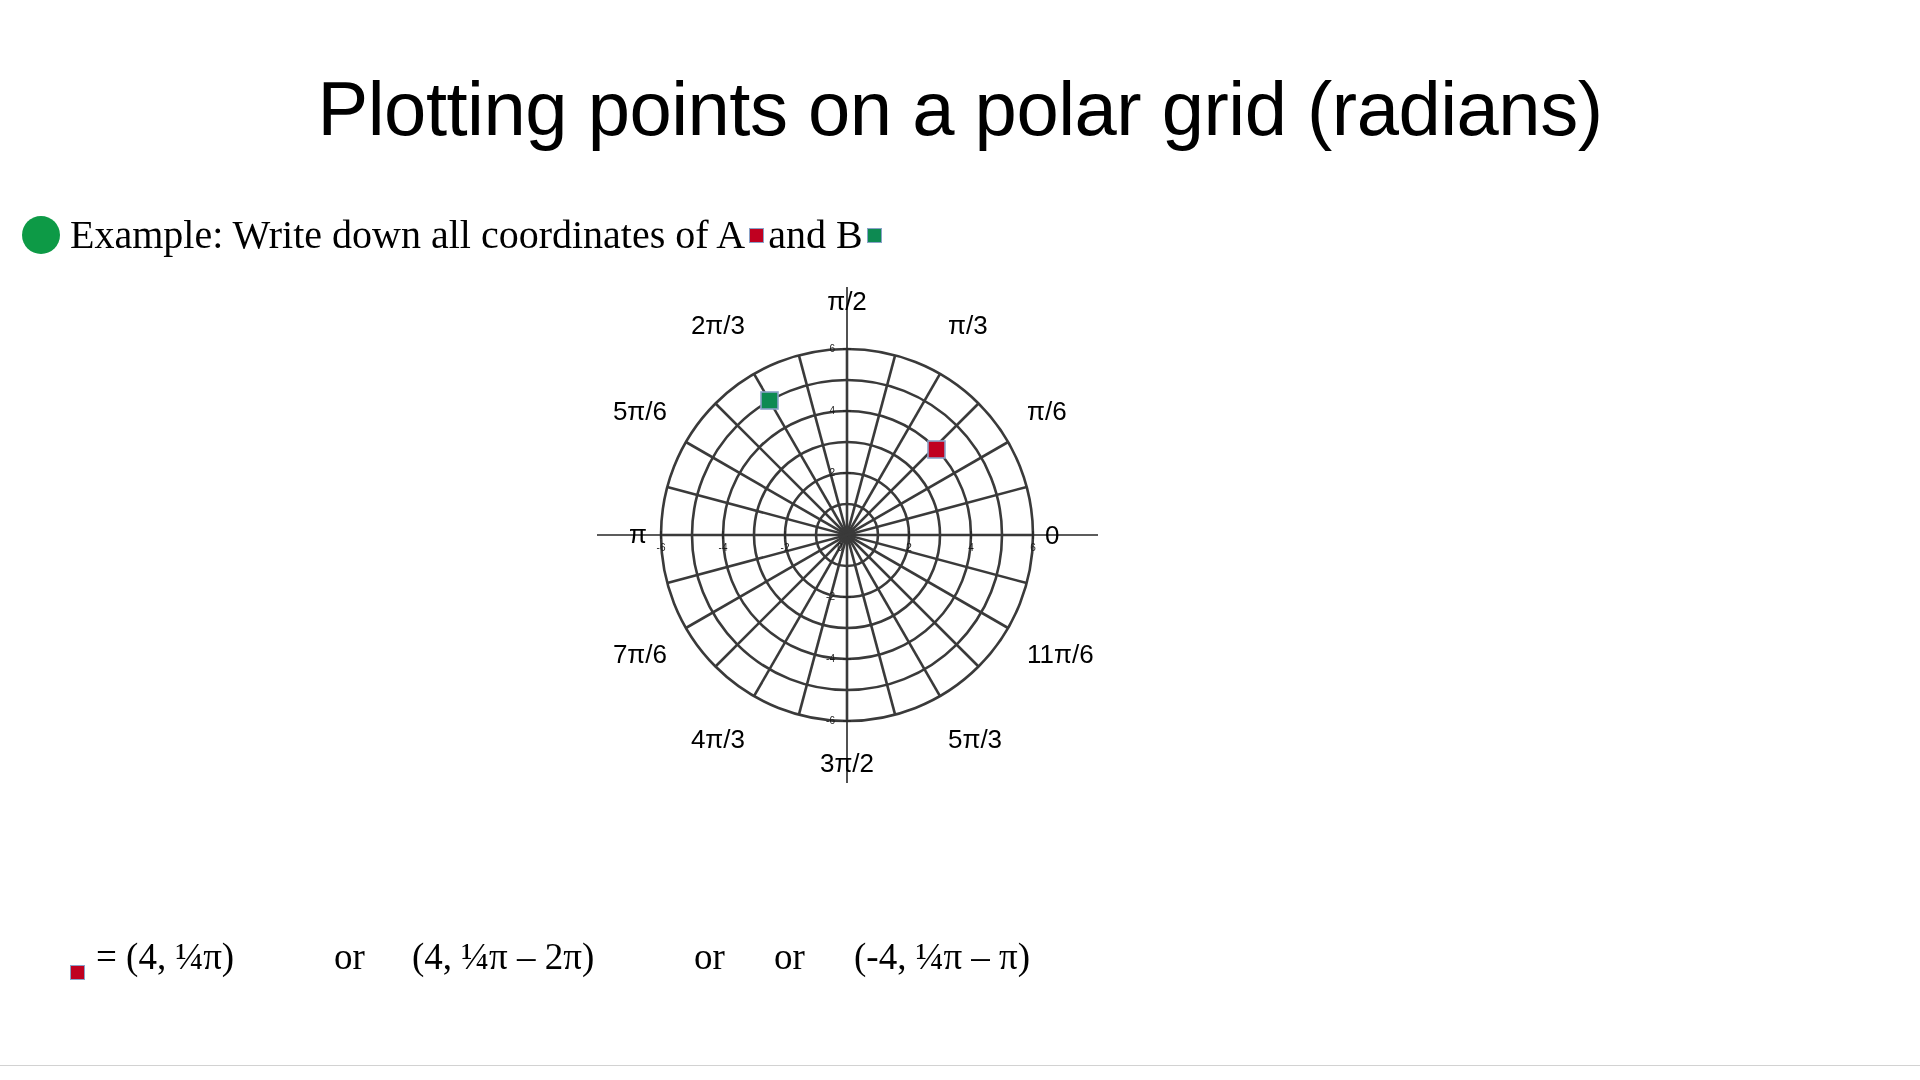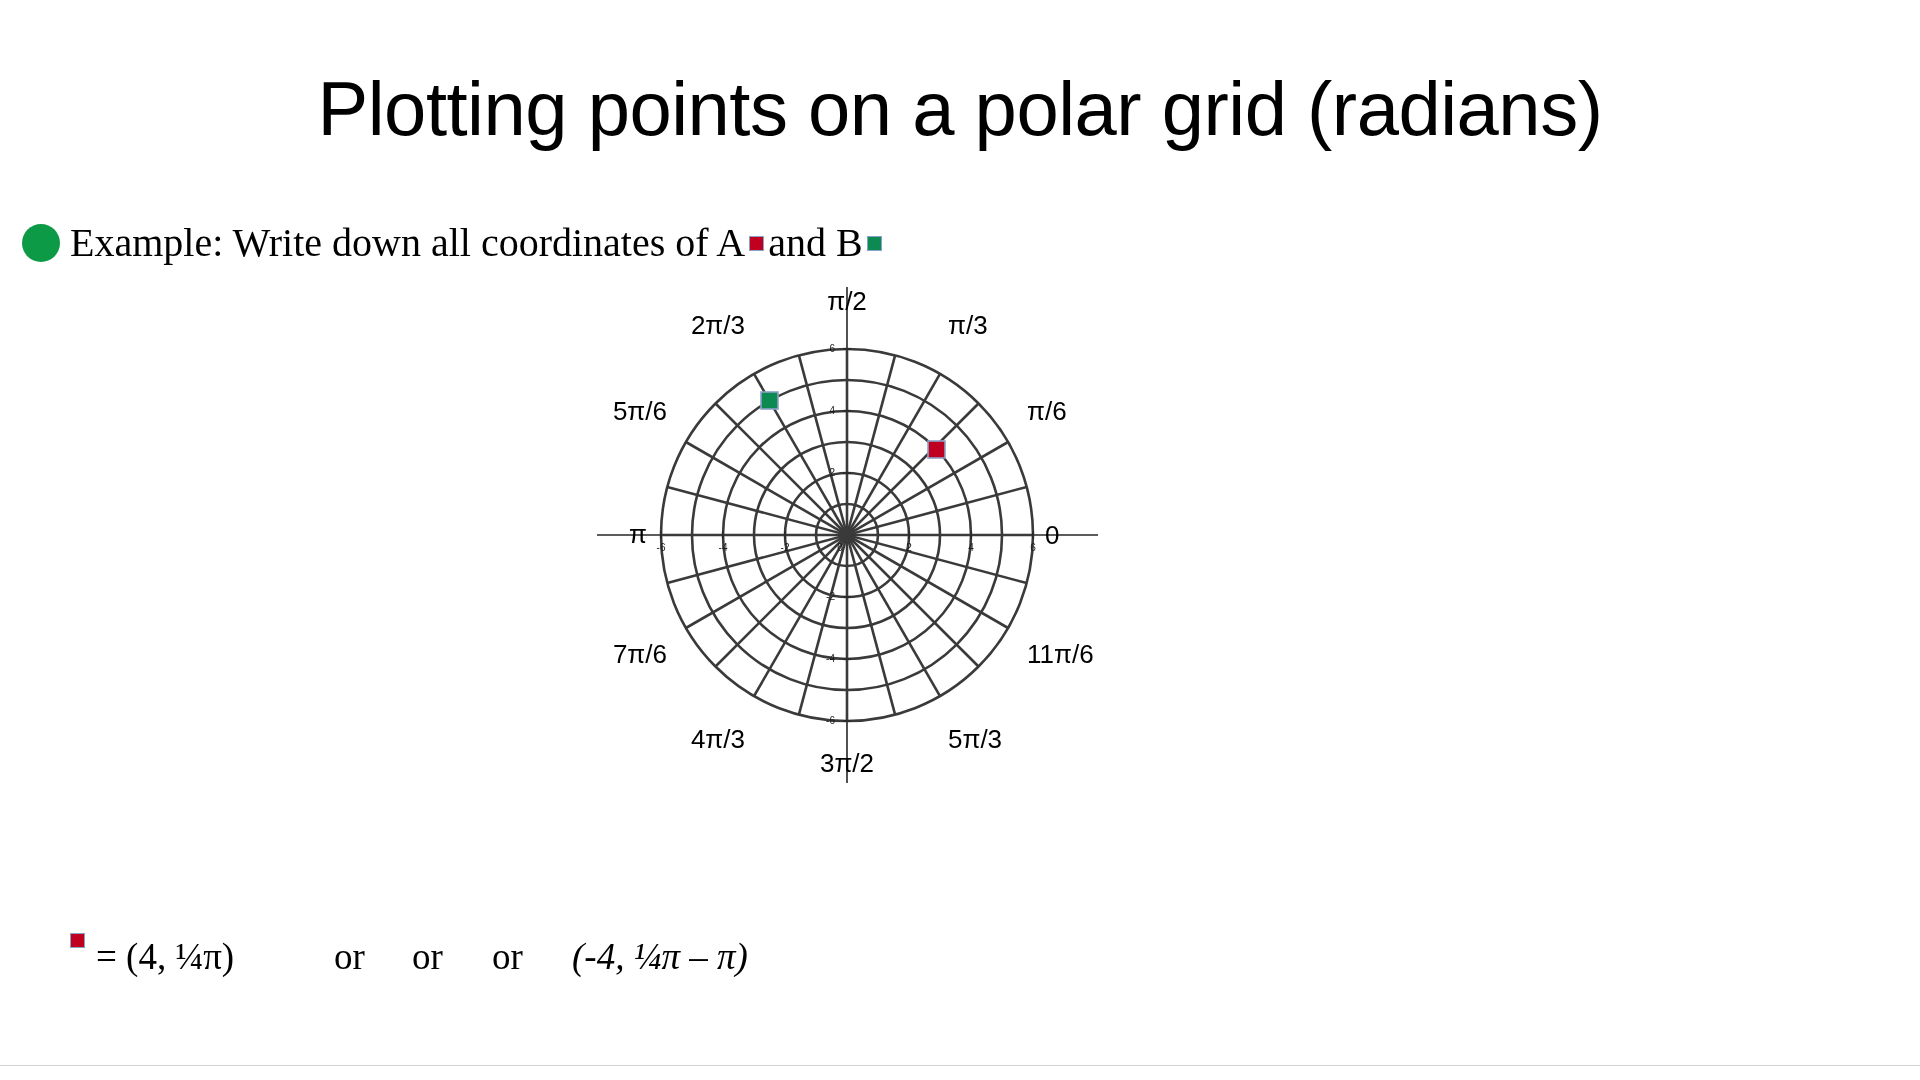--- a/index.html
+++ b/index.html
@@ -29,21 +29,21 @@
     font-weight: 400;
     letter-spacing: -0.5px;
     color: #000000;
     white-space: nowrap;
   }
 
   
   #bullet-line {
     position: absolute;
     left: 22px;
-    top: 220px;
+    top: 212px;
     display: flex;
     align-items: center;
     font-family: "Liberation Serif", serif;
     font-size: 40px;
     line-height: 46px;
     white-space: nowrap;
   }
   #bullet-line .bullet-dot {
     width: 38px;
     height: 38px;
@@ -80,38 +80,38 @@
     position: absolute;
     left: 70px;
     top: 792px;
     font-family: "Liberation Serif", serif;
     font-size: 37px;
     line-height: 47px;
     white-space: pre;
   }
   .ans-row {
     display: flex;
-    align-items: flex-start;
+    align-items: flex-end;
     height: 47px;
   }
   .ans-marker {
     width: 26px;
     flex: 0 0 auto;
     display: flex;
     align-items: center;
     justify-content: flex-start;
   }
   .ans-marker .sq { margin: 0; }
   .c-eq   { width: 238px; flex: 0 0 auto; }
   .c-or1  { width: 78px;  flex: 0 0 auto; }
   .c-alt1 { width: 282px; flex: 0 0 auto; }
   .c-or2  { width: 80px;  flex: 0 0 auto; }
   .c-alt2 { width: 300px; flex: 0 0 auto; }
   .c-or3  { width: 80px;  flex: 0 0 auto; }
-  .c-alt3 { flex: 0 0 auto; font-style: italic; }
+  .c-alt3 { flex: 0 0 auto; }
 
   
   #bottom-rule {
     position: absolute;
     left: 0;
     bottom: 14px;
     width: 1920px;
     height: 1px;
     background: #d2d2d2;
   }
@@ -218,20 +218,21 @@
     <rect x="186" y="107" width="17" height="17" fill="#0d8a52" stroke="#8aa2c8" stroke-width="1.6"></rect>
   </svg>
 </div>
 
 <div id="answers">
 
   <div class="ans-row">
     <span class="ans-marker"><span class="sq red"></span></span>
     <span class="c-eq">= (4, ¼π)</span>
     <span class="c-or1">or</span>
+    <span class="c-alt1">(4, ¼π – 2π)</span>
     <span class="c-or2">or</span>
     <span class="c-or3">or</span>
     <span class="c-alt3">(-4, ¼π – π)</span>
   </div>
 
   
 
   
 
   

